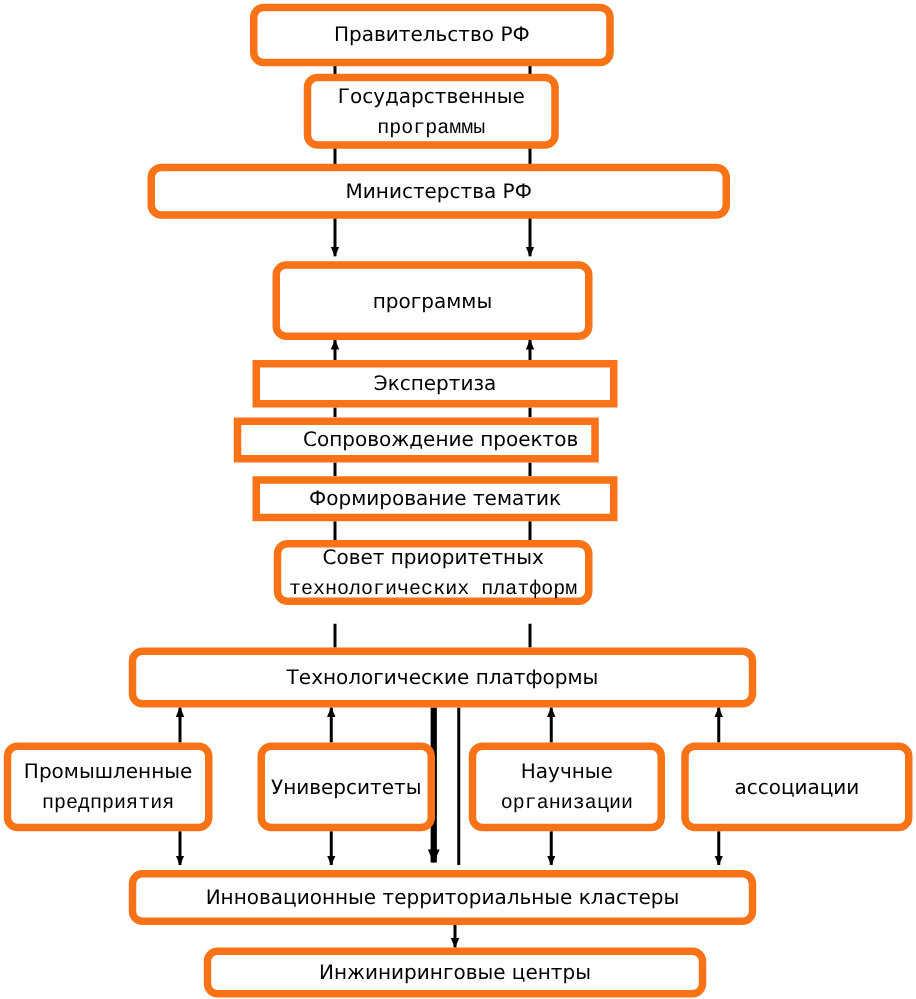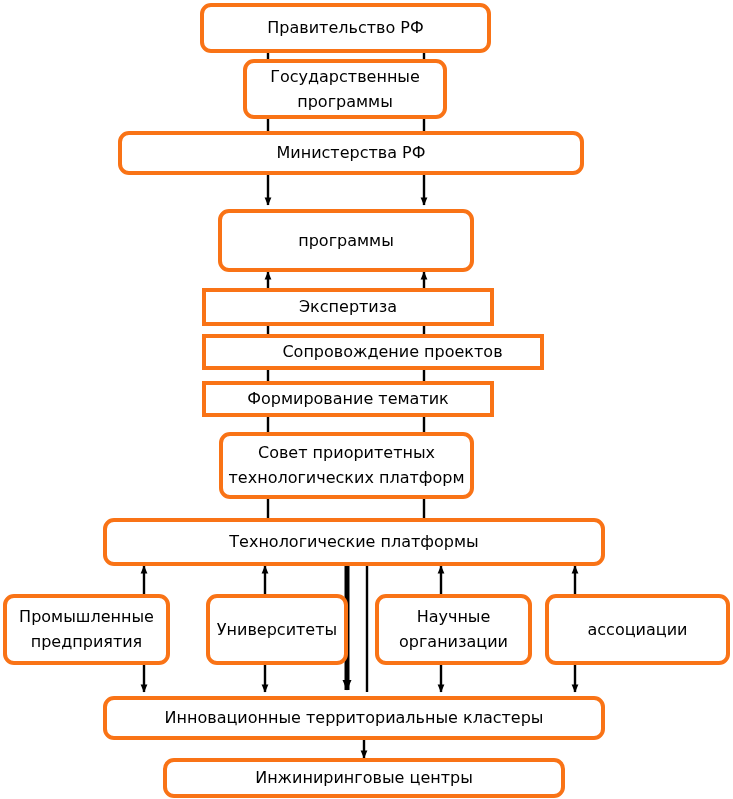--- a/index.html
+++ b/index.html
@@ -20,38 +20,38 @@
   #svg-layer {
     position: absolute;
     left: 0;
     top: 0;
     width: 733px;
     height: 799px;
   }
   .node {
     position: absolute;
     box-sizing: border-box;
-    border: 4px solid #f97316;
+    border: 6px solid #f97316;
     background: #ffffff;
     display: flex;
     flex-direction: column;
     align-items: center;
     justify-content: center;
     text-align: center;
     color: #000000;
     z-index: 5;
   }
   .node.rounded { border-radius: 11px; }
   .node.sharp   { border-radius: 0; }
   .node .line {
     display: block;
     line-height: 1.0;
     white-space: nowrap;
   }
-  .node .line + .line { margin-top: 9px; }
+  .node .line + .line { margin-top: 9px; font-family: Liberation Mono, monospace; }
 </style>
 </head>
 <body>
 
 <div id="diagram">
 
   <svg id="svg-layer" viewBox="0 0 733 799">
     <defs>
       <marker id="arrow" markerWidth="9" markerHeight="9" refX="7.6" refY="4" orient="auto" markerUnits="userSpaceOnUse">
         <path d="M0,0.6 L8,4 L0,7.4 z" fill="#000000"></path>
@@ -153,29 +153,29 @@
   </div>
 
   <div class="node rounded" style="left:218px; top:209px; width:256px; height:63px;">
     <span class="line">программы</span>
   </div>
 
   <div class="node sharp" style="left:202px; top:288px; width:292px; height:38px;">
     <span class="line">Экспертиза</span>
   </div>
 
-  <div class="node sharp" style="left:202px; top:334px; width:342px; height:36px;padding-left:39px;">
+  <div class="node sharp" style="left:187px; top:334px; width:292px; height:36px;padding-left:39px;">
     <span class="line">Сопровождение проектов</span>
   </div>
 
   <div class="node sharp" style="left:202px; top:381px; width:292px; height:36px;">
     <span class="line">Формирование тематик</span>
   </div>
 
-  <div class="node rounded" style="left:219px; top:432px; width:255px; height:67px;">
+  <div class="node rounded" style="left:219px; top:432px; width:255px; height:52px;">
     <span class="line">Совет приоритетных</span>
     <span class="line">технологических платформ</span>
   </div>
 
   <div class="node rounded" style="left:103px; top:518px; width:502px; height:48px;">
     <span class="line">Технологические платформы</span>
   </div>
 
   <div class="node rounded" style="left:3px; top:594px; width:167px; height:71px;">
     <span class="line">Промышленные</span>

